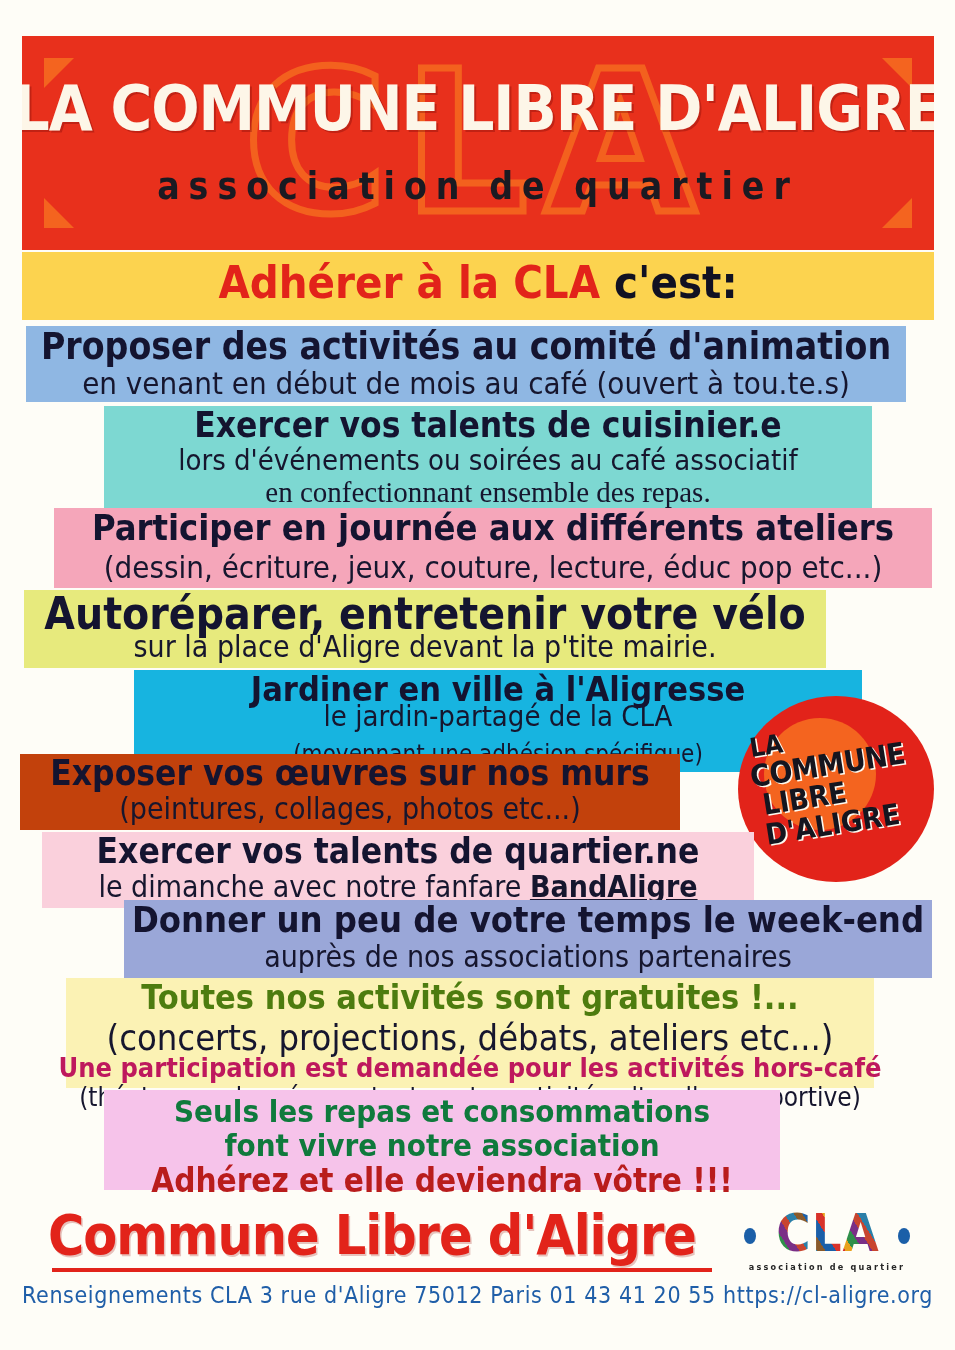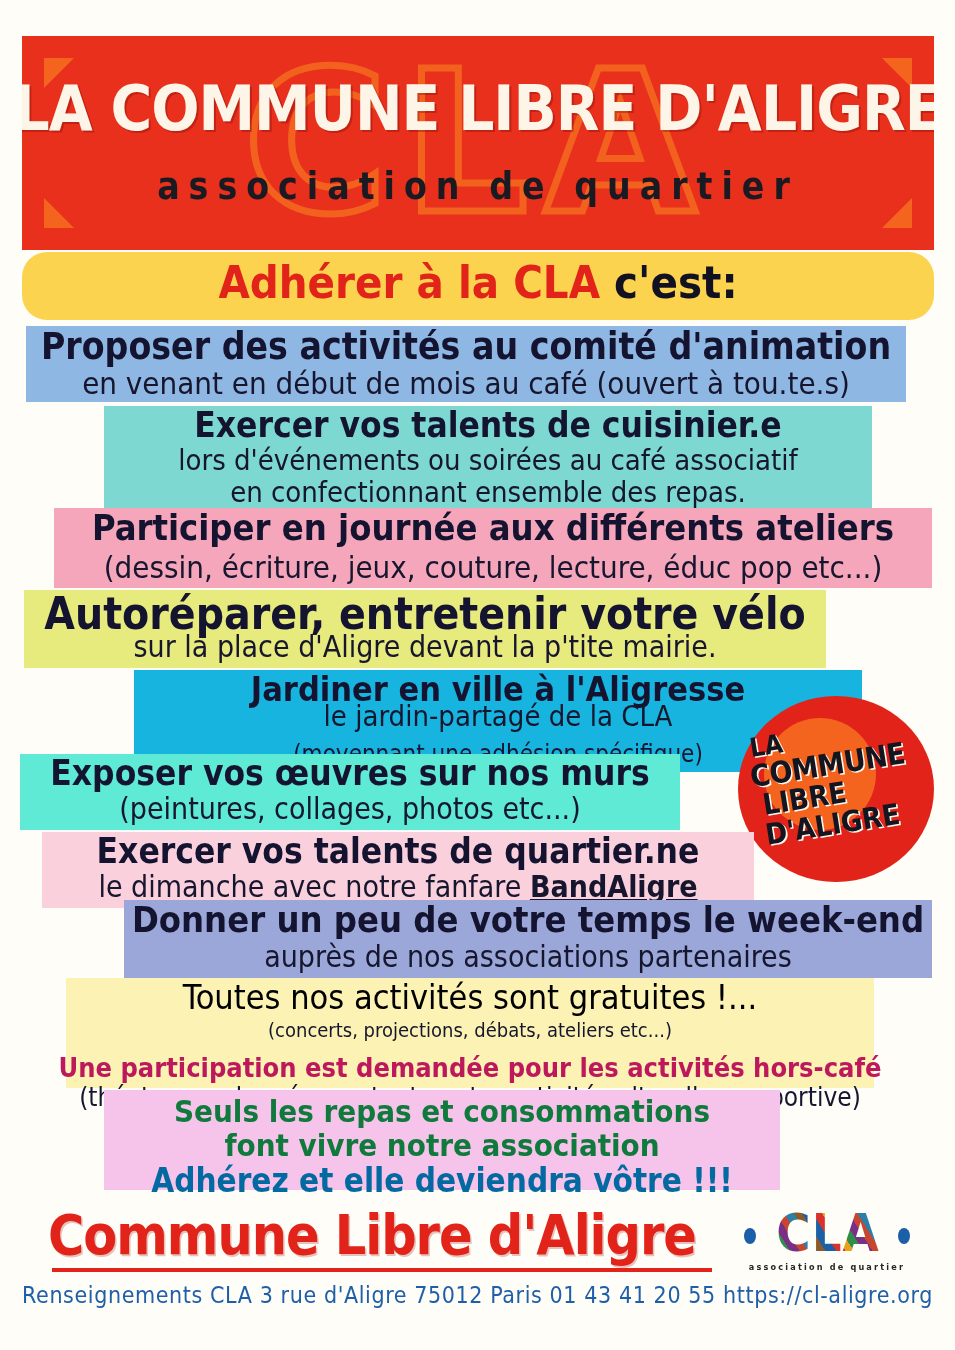--- a/index.html
+++ b/index.html
@@ -170,24 +170,24 @@
     line-height: 1.02;
     letter-spacing: 0px;
     text-shadow: 1.5px 1.5px 0 #fdfaf0;
   }
   #circle-logo .l1 { font-size: 26px; padding-left: 4px; }
   #circle-logo .l2 { font-size: 30px; letter-spacing: -0.5px; }
   #circle-logo .l3 { font-size: 29px; padding-left: 8px; }
   #circle-logo .l4 { font-size: 29px; padding-left: 6px; }
 
   
-  .red-head { color: #000000; font-weight: 400; }
+  .red-head { color: #4d7c0f; font-weight: 700; }
   .blue-bold { color: #be185d; font-weight: 700; }
   .green-bold { color: #0f7a3c; font-weight: 700; }
-  .navy-bold { color: #0369a1; font-weight: 700; }
+  .navy-bold { color: #b91c1c; font-weight: 700; }
 
   .free-sub-wide {
     position: absolute;
     left: -46px; right: -46px;
     text-align: center;
     white-space: nowrap;
     font-family: "DejaVu Sans Condensed", "Liberation Sans Narrow", "Liberation Sans", sans-serif;
   }
 
   
@@ -281,36 +281,36 @@
   <div class="banner">
     <div class="banner-bg-cla">CLA</div>
     <div class="corner tl"></div>
     <div class="corner tr"></div>
     <div class="corner bl"></div>
     <div class="corner br"></div>
     <div class="banner-title">LA COMMUNE LIBRE D'ALIGRE</div>
     <div class="banner-sub">association de quartier</div>
   </div>
 
-  <div class="band" id="band-adherer" style="background: rgb(252, 211, 79); border-radius: 25px;">
+  <div class="band" id="band-adherer" style="background: rgb(252, 211, 79);">
     <div class="adherer-row">
       <span class="adherer-red">Adhérer à la CLA</span>
       <span class="adherer-black">c'est:</span>
     </div>
   </div>
 
   <div class="band" id="band-proposer" style="background: rgb(143, 183, 227);">
     <div class="lead" style="top:2px;font-size:37px;">Proposer des activités au comité d'animation</div>
     <div class="sub" style="top:42px;font-size:31px;">en venant en début de mois au café (ouvert à tou.te.s)</div>
   </div>
 
   <div class="band" id="band-exercer-cuisine" style="background: rgb(125, 216, 210);">
     <div class="lead" style="top:2px;font-size:35px;">Exercer vos talents de cuisinier.e</div>
     <div class="sub" style="top:40px;font-size:29px;">lors d'événements ou soirées au café associatif</div>
-    <div class="sub" style="top:72px;font-size:29px;">en confectionnant ensemble des repas.</div>
+    <div class="sub" style="top:72px;font-size:29px;font-family:Liberation Serif, serif;">en confectionnant ensemble des repas.</div>
   </div>
 
   <div class="band" id="band-participer" style="background: rgb(245, 166, 186);">
     <div class="lead" style="top:2px;font-size:36px;">Participer en journée aux différents ateliers</div>
     <div class="sub" style="top:44px;font-size:31px;">(dessin, écriture, jeux, couture, lecture, éduc pop etc...)</div>
   </div>
 
   <div class="band" id="band-autoreparer" style="background: rgb(231, 234, 125);">
     <div class="lead" style="top:2px;font-size:44px;">Autoréparer, entretenir votre vélo</div>
     <div class="sub" style="top:42px;font-size:30px;">sur la place d'Aligre devant la p'tite mairie.</div>
@@ -326,38 +326,38 @@
     <div class="outer"></div>
     <div class="inner"></div>
     <div class="logo-text">
       <div class="l1">LA</div>
       <div class="l2">COMMUNE</div>
       <div class="l3">LIBRE</div>
       <div class="l4">D'ALIGRE</div>
     </div>
   </div>
 
-  <div class="band" id="band-exposer" style="background: #5eead4;">
+  <div class="band" id="band-exposer" style="background: #c2410c;">
     <div class="lead" style="top:2px;font-size:35px;">Exposer vos œuvres sur nos murs</div>
     <div class="sub" style="top:40px;font-size:30px;">(peintures, collages, photos etc...)</div>
   </div>
 
   <div class="band" id="band-musicien" style="background: rgb(250, 208, 220);">
     <div class="lead" style="top:2px;font-size:35px;">Exercer vos talents de quartier.ne</div>
     <div class="sub" style="top:40px;font-size:30px;">le dimanche avec notre fanfare <span style="font-weight: 700; text-decoration: underline;">BandAligre</span></div>
   </div>
 
   <div class="band" id="band-donner" style="background: rgb(154, 167, 216); padding-left: 32px;">
     <div class="lead" style="top:2px;font-size:36px;">Donner un peu de votre temps le week-end</div>
     <div class="sub" style="top:42px;font-size:30px;">auprès de nos associations partenaires</div>
   </div>
 
   <div class="band" id="band-gratuites" style="background: rgb(251, 242, 180);">
     <div class="lead red-head" style="top:2px;font-size:34px;">Toutes nos activités sont gratuites !...</div>
-    <div class="sub" style="top:42px;font-size:20px;">(concerts, projections, débats, ateliers etc...)</div>
+    <div class="sub" style="top:42px;font-size:36px;">(concerts, projections, débats, ateliers etc...)</div>
     <div class="free-sub-wide blue-bold" style="top:74px;font-size:27px;">Une participation est demandée pour les activités hors-café</div>
     <div class="free-sub-wide" style="top:104px;font-size:26px;color:#16162e;">(théatre, randonnées ou toute autre activité culturelle ou sportive)</div>
   </div>
 
   <div class="band" id="band-repas" style="background: rgb(246, 195, 234);">
     <div class="lead green-bold" style="top:6px;font-size:31px;">Seuls les repas et consommations</div>
     <div class="lead green-bold" style="top:40px;font-size:31px;">font vivre notre association</div>
     <div class="lead navy-bold" style="top:74px;font-size:33px;">Adhérez et elle deviendra vôtre !!!</div>
   </div>
 

